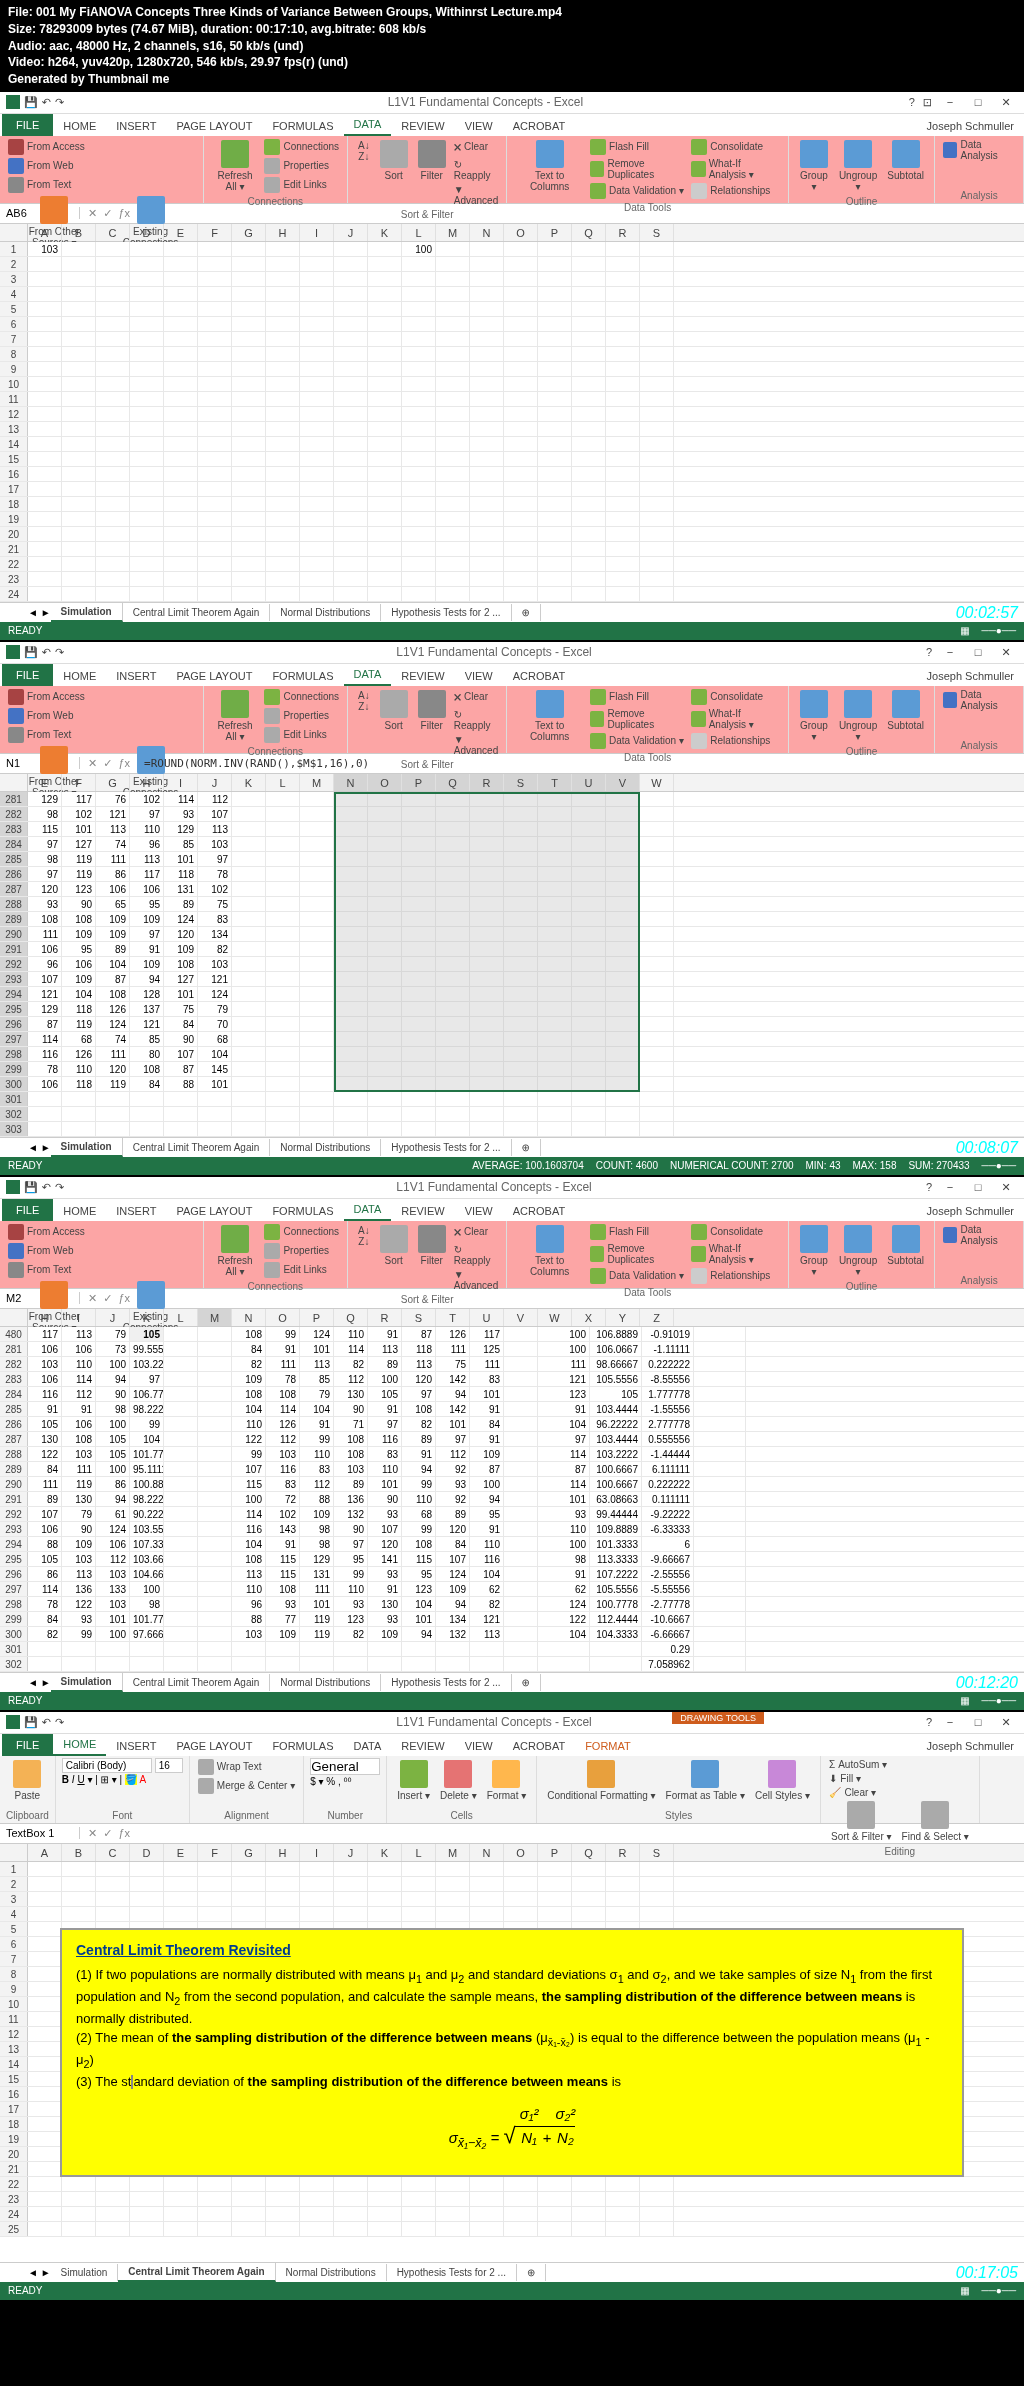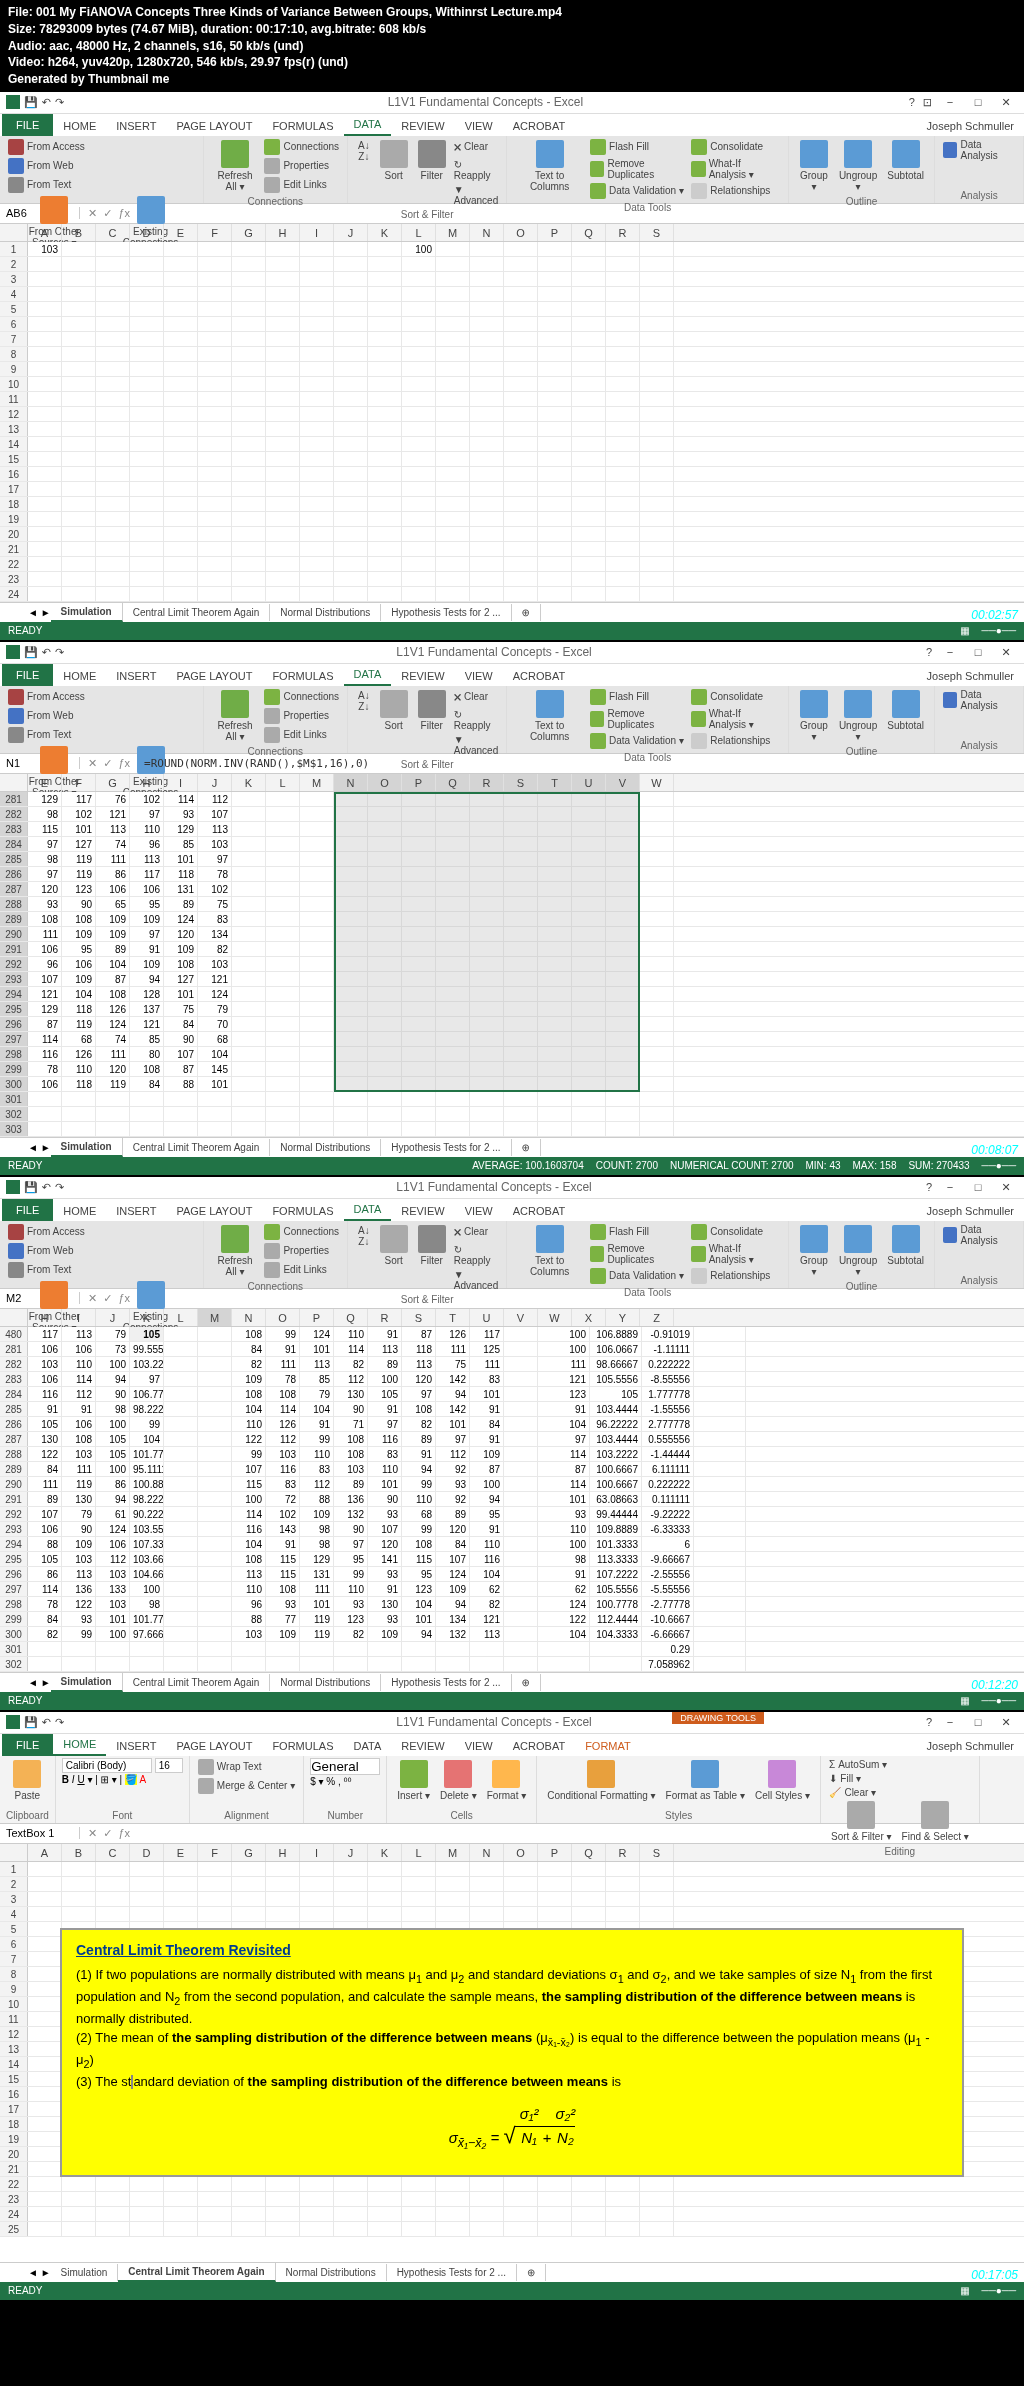--- a/index.html
+++ b/index.html
@@ -14,21 +14,21 @@
 .title-right{display:flex;align-items:center;gap:8px;padding:0 8px}
 .win-btn{width:20px;height:18px;display:flex;align-items:center;justify-content:center;cursor:pointer}
 .ribbon-tabs{display:flex;background:#fff;height:22px;align-items:flex-end;padding-left:2px}
 .rtab{padding:4px 10px;font-size:11px;color:#444;cursor:pointer;text-transform:uppercase}
 .rtab.file{background:#217346;color:#fff;padding:5px 14px}
 .rtab.active{color:#217346;border-bottom:2px solid #217346}
 .rtab.format{color:#ce5c1d}
 .drawing-tools{position:absolute;right:260px;top:0;font-size:9px;color:#666}
 .drawing-tools .dt-title{background:#ce5c1d;color:#fff;padding:1px 8px;font-size:9px}
 .user-area{margin-left:auto;padding:4px 10px;font-size:11px;color:#444}
-.ribbon{background:#e5e5e5;border-bottom:1px solid #ccc;height:68px;display:flex;font-size:10px}
+.ribbon{background:#fca5a5;border-bottom:1px solid #ccc;height:68px;display:flex;font-size:10px}
 .rgroup{border-right:1px solid #ddd;padding:2px 6px;display:flex;flex-direction:column;justify-content:space-between}
 .rgroup-label{text-align:center;color:#666;font-size:10px;padding-top:2px}
 .rgroup-items{display:flex;gap:2px;flex:1;align-items:flex-start}
 .ritem{display:flex;flex-direction:column;align-items:center;padding:2px 4px;cursor:pointer;font-size:10px;color:#444;text-align:center;line-height:1.1}
 .ritem-sm{display:flex;align-items:center;gap:3px;padding:1px 2px;font-size:10px;color:#444;cursor:pointer}
 .ritem-col{display:flex;flex-direction:column;gap:1px}
 .ico16{width:16px;height:16px;display:inline-block;background:#7cb342;border-radius:2px}
 .ico32{width:28px;height:28px;display:inline-block;background:#7cb342;border-radius:2px;margin-bottom:2px}
 .name-box{background:#fff;border-bottom:1px solid #ccc;height:20px;display:flex;align-items:center;font-size:11px}
 .nb-cell{width:80px;padding:0 6px;border-right:1px solid #ccc}
@@ -41,21 +41,21 @@
 .grid{background:#fff;position:relative}
 .grow{display:flex;height:15px;border-bottom:1px solid #e8e8e8}
 .rh{width:28px;background:#f3f3f3;border-right:1px solid #ccc;text-align:center;font-size:10px;color:#444;line-height:15px}
 .rh.sel{background:#d4d4d4}
 .gc{width:34px;border-right:1px solid #e8e8e8;text-align:right;padding:0 3px;font-size:10px;line-height:15px;overflow:hidden;white-space:nowrap}
 .sheet-tabs{background:#fff;border-top:1px solid #ccc;height:20px;display:flex;align-items:center;font-size:10px;padding-left:28px}
 .stab{padding:3px 10px;border-right:1px solid #ccc;cursor:pointer;color:#444}
 .stab.active{background:#fff;border-bottom:2px solid #217346;font-weight:700}
 .status{background:#217346;color:#fff;height:18px;display:flex;align-items:center;font-size:10px;padding:0 8px}
 .status-r{margin-left:auto;display:flex;gap:12px;align-items:center}
-.timestamp{position:absolute;bottom:18px;right:6px;color:#0ff;font-size:12px;font-style:italic}
+.timestamp{position:absolute;bottom:18px;right:6px;color:#0ff;font-size:16px;font-style:italic}
 .yellow-box{background:#ffff00;border:2px solid #999;padding:10px 14px;margin:6px 60px;font-size:13px;color:#000;line-height:1.5}
 .yellow-box .title{color:#003c8f;font-weight:700;text-decoration:underline;font-size:14px;margin-bottom:4px}
 .home-ribbon{background:#f3f3f3;border-bottom:1px solid #ccc;height:68px;display:flex;font-size:10px}
 .font-sel{display:flex;align-items:center;gap:3px}
 .font-sel input{border:1px solid #ccc;font-size:10px;padding:1px 3px}
 .sel-range{position:absolute;border:2px solid #217346;background:rgba(180,180,180,0.3);pointer-events:none}
 .formula-txt{font-family:Consolas,monospace}
 .eq{text-align:center;padding:12px;font-style:italic;font-size:15px}
 </style>
 </head>
@@ -1386,21 +1386,21 @@
   <div class="stab active">Simulation</div>
   <div class="stab">Central Limit Theorem Again</div>
   <div class="stab">Normal Distributions</div>
   <div class="stab">Hypothesis Tests for 2 ...</div>
   <div class="stab">⊕</div>
 </div>
 <div class="status">
       <span>READY</span>
 <div class="status-r">
 <span>AVERAGE: 100.1603704</span>
-<span>COUNT: 2700</span>
+<span>COUNT: 4600</span>
 <span>NUMERICAL COUNT: 2700</span>
 <span>MIN: 43</span>
 <span>MAX: 158</span>
 <span>SUM: 270433</span>
 <span>──●──</span>
       </div>
     </div>
 <div class="timestamp">00:08:07</div>
 </div>
 

